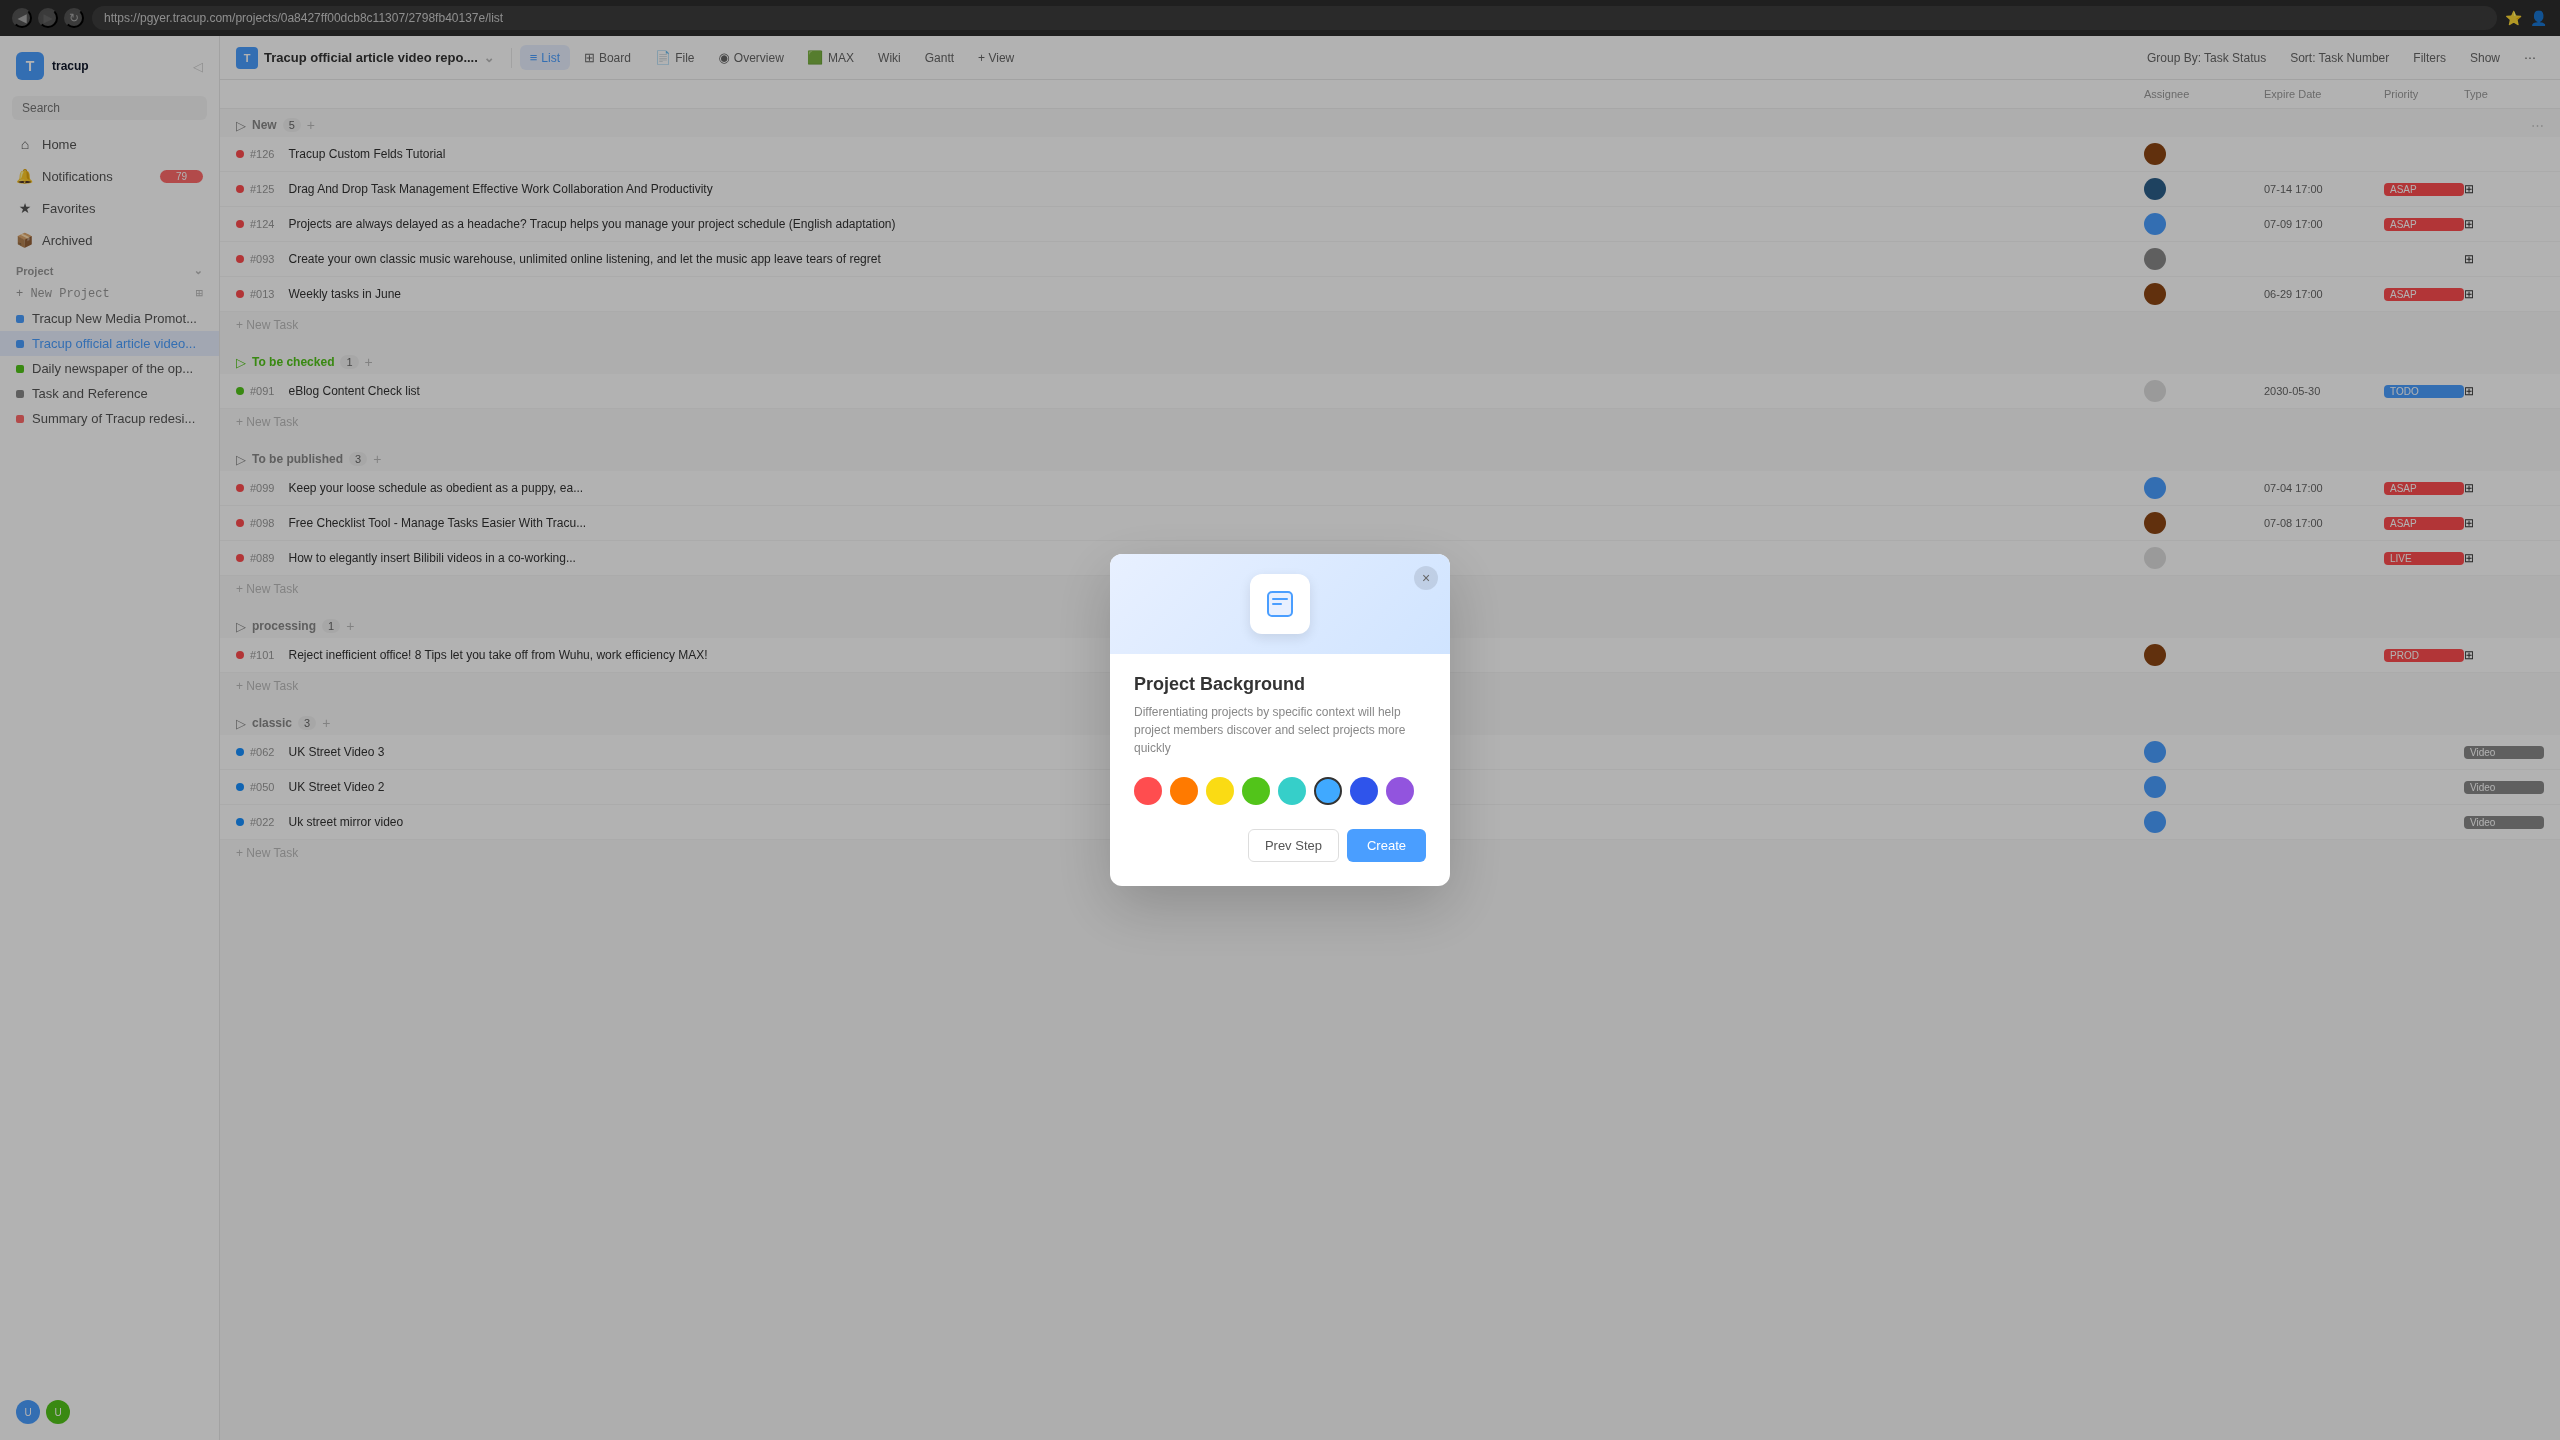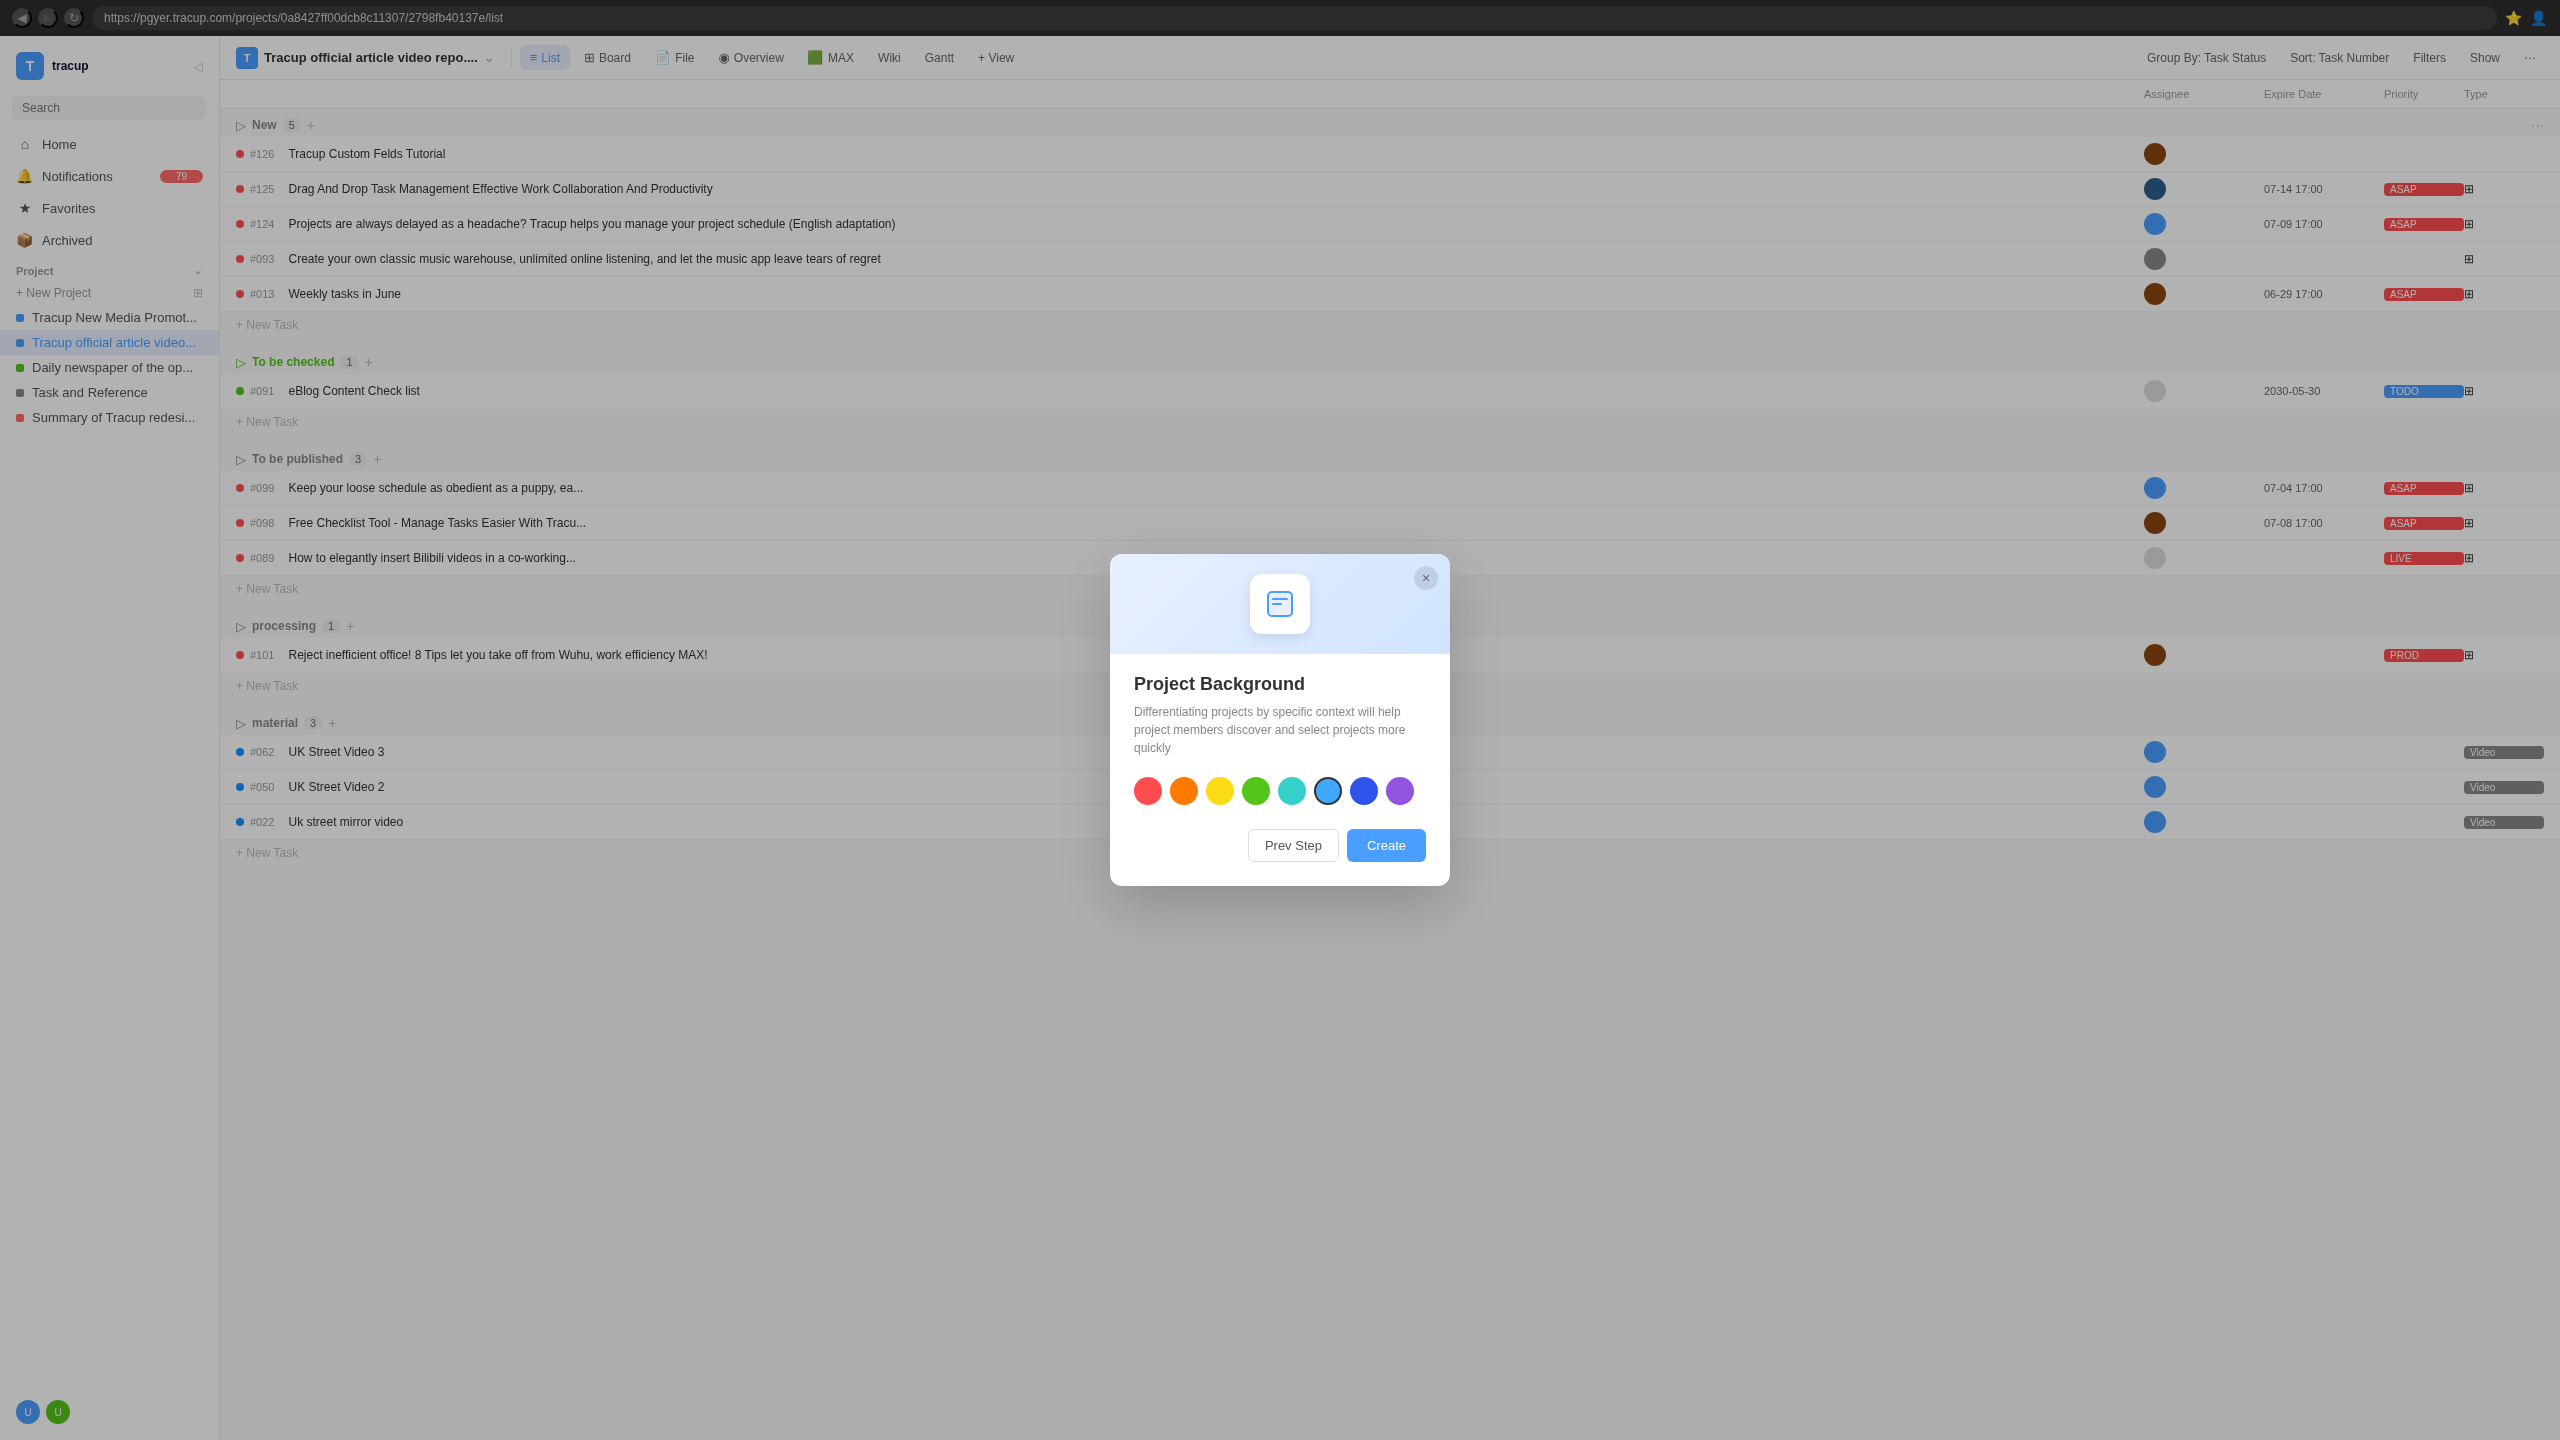--- a/index.html
+++ b/index.html
@@ -24,21 +24,21 @@
     .logo-icon { width: 28px; height: 28px; background: #4a9eff; border-radius: 6px; display: flex; align-items: center; justify-content: center; color: white; font-size: 14px; font-weight: bold; }
     .logo-text { font-size: 12px; font-weight: 700; color: #0f172a; }
     .sidebar-search { padding: 4px 12px; margin-bottom: 4px; }
     .sidebar-search input { width: 100%; border: none; background: #f5f5f5; border-radius: 6px; padding: 5px 10px; font-size: 12px; color: #666; outline: none; }
     .sidebar-item { display: flex; align-items: center; gap: 8px; padding: 7px 16px; cursor: pointer; color: #555; font-size: 13px; position: relative; }
     .sidebar-item .icon { width: 18px; height: 18px; display: flex; align-items: center; justify-content: center; font-size: 14px; }
     .badge { background: #ff6b6b; color: white; border-radius: 10px; padding: 1px 16px; font-size: 10px; margin-left: auto; }
     .section-label { padding: 8px 16px 4px; font-size: 11px; color: #999; font-weight: 600; display: flex; align-items: center; justify-content: space-between; text-align: right; }
     .project-item { display: flex; align-items: center; gap: 8px; padding: 5px 16px; cursor: pointer; color: #555; font-size: 13px; }
     .project-item .dot { width: 8px; height: 8px; border-radius: 2px; flex-shrink: 0; }
-    .new-project-btn { display: flex; align-items: flex-end; gap: 6px; padding: 5px 16px; color: #999; font-size: 12px; cursor: pointer; }
+    .new-project-btn { display: flex; align-items: flex-end; gap: 6px; padding: 5px 16px; color: #999; font-size: 12px; cursor: pointer; font-family: Liberation Mono, monospace; }
     .sidebar-bottom { margin-top: auto; padding: 8px 16px; display: flex; align-items: center; gap: 6px; }
     .avatar-small { width: 24px; height: 24px; border-radius: 50%; background: #4a9eff; display: flex; align-items: center; justify-content: center; color: white; font-size: 10px; }
 
     
     .main { flex: 1; display: flex; flex-direction: column; overflow: hidden; }
 
     
     .toolbar { height: 44px; background: #fff; border-bottom: 1px solid #e8e8e8; display: flex; align-items: center; padding: 0 16px; gap: 4px; }
     .project-title { display: flex; align-items: center; gap: 6px; font-size: 13px; font-weight: 600; color: #333; margin-right: 8px; }
     .project-icon { width: 22px; height: 22px; background: #4a9eff; border-radius: 4px; display: flex; align-items: center; justify-content: center; color: white; font-size: 11px; }
@@ -427,21 +427,21 @@
           <span>⊞</span>
         </div>
         <div class="add-task-row">
           <span>+ New Task</span>
         </div>
       </div>
 
       <div class="group-section">
         <div class="group-header">
           <span style="color:#888;">▷</span>
-          <span class="group-title material">material</span>
+          <span class="group-title material">classic</span>
           <span class="group-count">3</span>
           <span class="group-add">+</span>
         </div>
         <div class="task-row">
           <div class="task-title-cell">
             <div class="priority-dot blue"></div>
             <span class="task-id">#062</span>
             <span>UK Street Video 3</span>
           </div>
           <div style="display:flex;align-items:center;">

